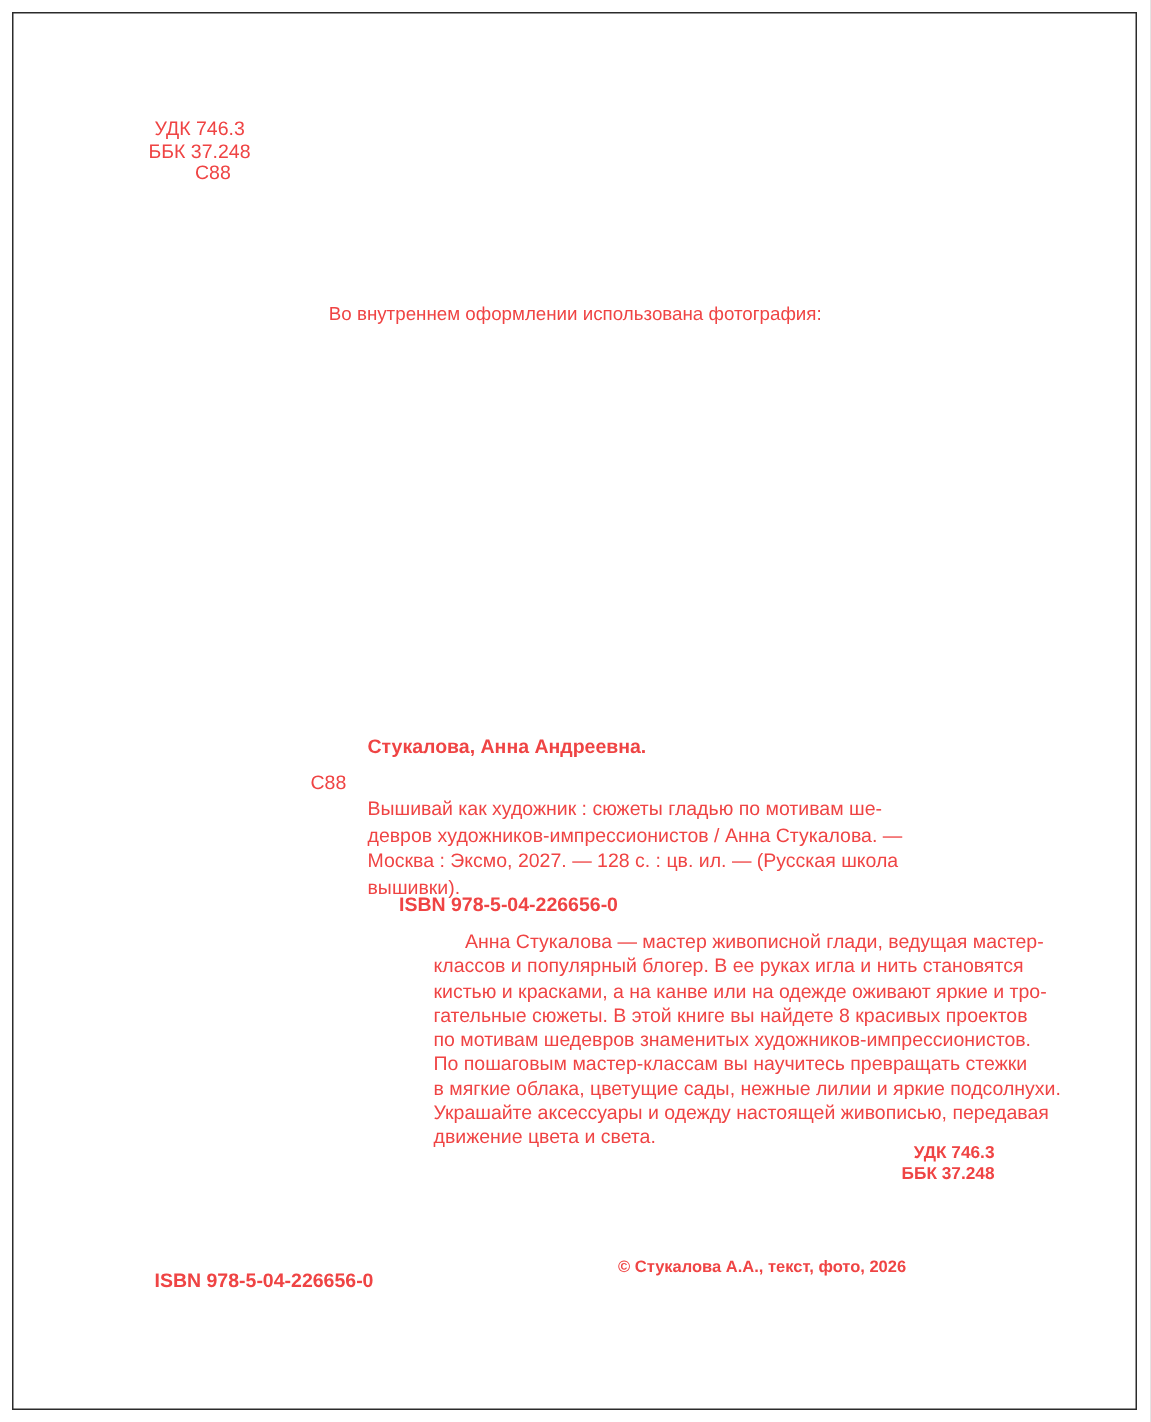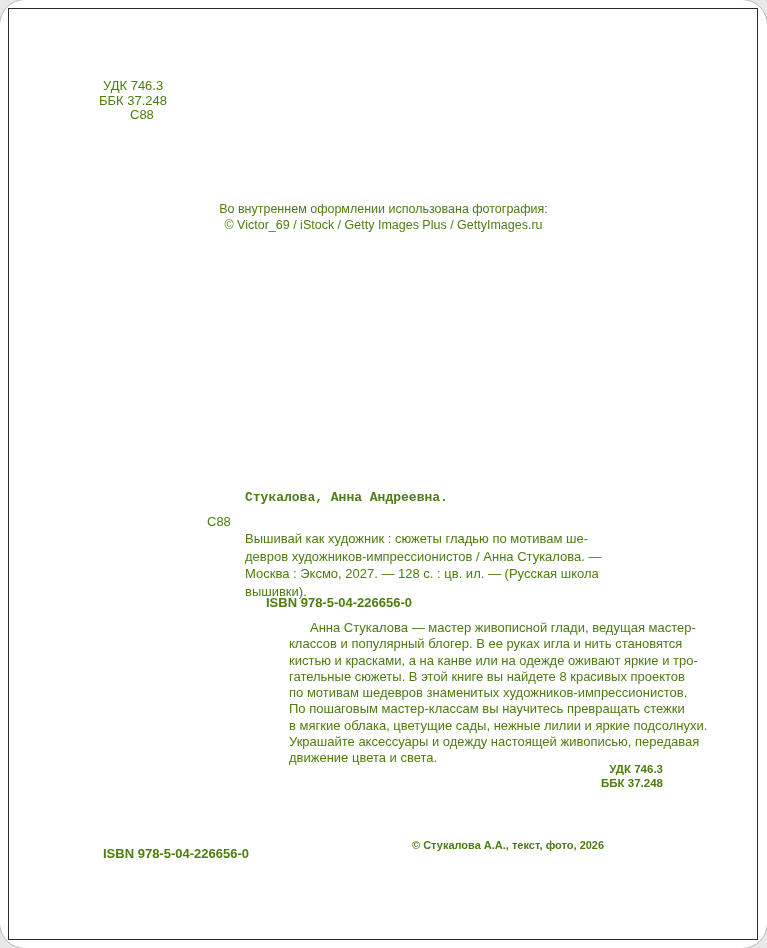--- a/index.html
+++ b/index.html
@@ -7,24 +7,23 @@
     padding: 0;
     background: #e8e8e8;
   }
   .page {
     position: relative;
     width: 767px;
     height: 948px;
     margin: 0 auto;
     background: #ffffff;
     font-family: "Liberation Sans", sans-serif;
-    color: #4d7c0f;
+    color: #ef4444;
     overflow: hidden;
     outline: 1px solid #bbbbbb;
-    border-radius: 25px;
   }
   .frame {
     position: absolute;
     top: 8px;
     left: 8px;
     right: 9px;
     bottom: 8px;
     border: 1px solid #2b2b2b;
     pointer-events: none;
   }
@@ -54,21 +53,20 @@
     position: absolute;
     left: 245px;
     top: 489px;
     width: 419px;
     font-size: 13px;
     line-height: 17.5px;
   }
   .catalog-heading {
     font-weight: bold;
     margin: 0 0 6px 0;
-    font-family: Liberation Mono, monospace;
   }
   .catalog-entry {
     position: relative;
     margin: 0;
     text-indent: 21px;
     white-space: pre-line;
     text-align: left;
   }
   .catalog-code {
     position: absolute;
@@ -132,21 +130,20 @@
   <div class="frame"></div>
 
   <div class="top-meta">
     <div class="udk">УДК 746.3</div>
     <div class="bbk">ББК 37.248</div>
     <div class="code">С88</div>
   </div>
 
   <div class="photo-credit">
     <div>Во внутреннем оформлении использована фотография:</div>
-    <div>© Victor_69 / iStock / Getty Images Plus / GettyImages.ru</div>
   </div>
 
   <div class="catalog">
     <p class="catalog-heading">Стукалова, Анна Андреевна.</p>
     <p class="catalog-entry">
       <span class="catalog-code">С88</span><span>Вышивай как художник : сюжеты гладью по мотивам ше-
 девров художников-импрессионистов / Анна Стукалова. —
 Москва : Эксмо, 2027. — 128 с. : цв. ил. — (Русская школа
 вышивки).</span>
     </p>

